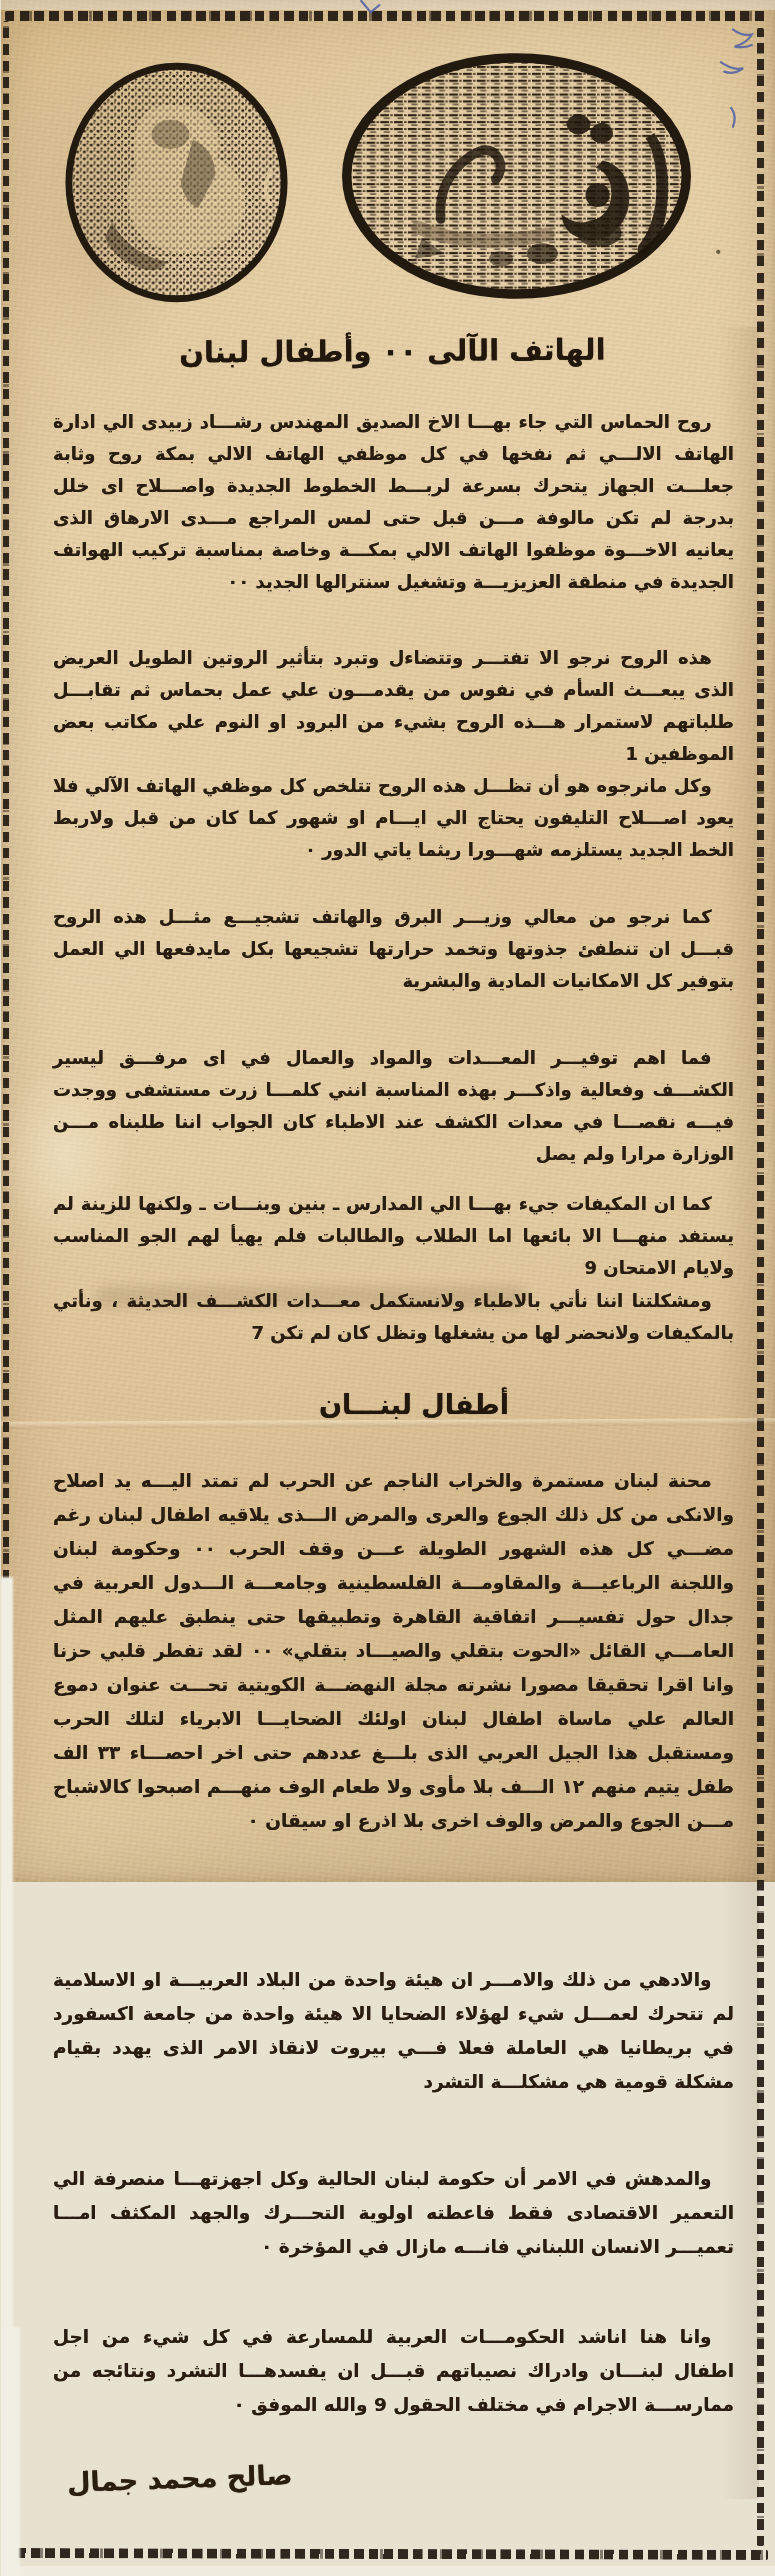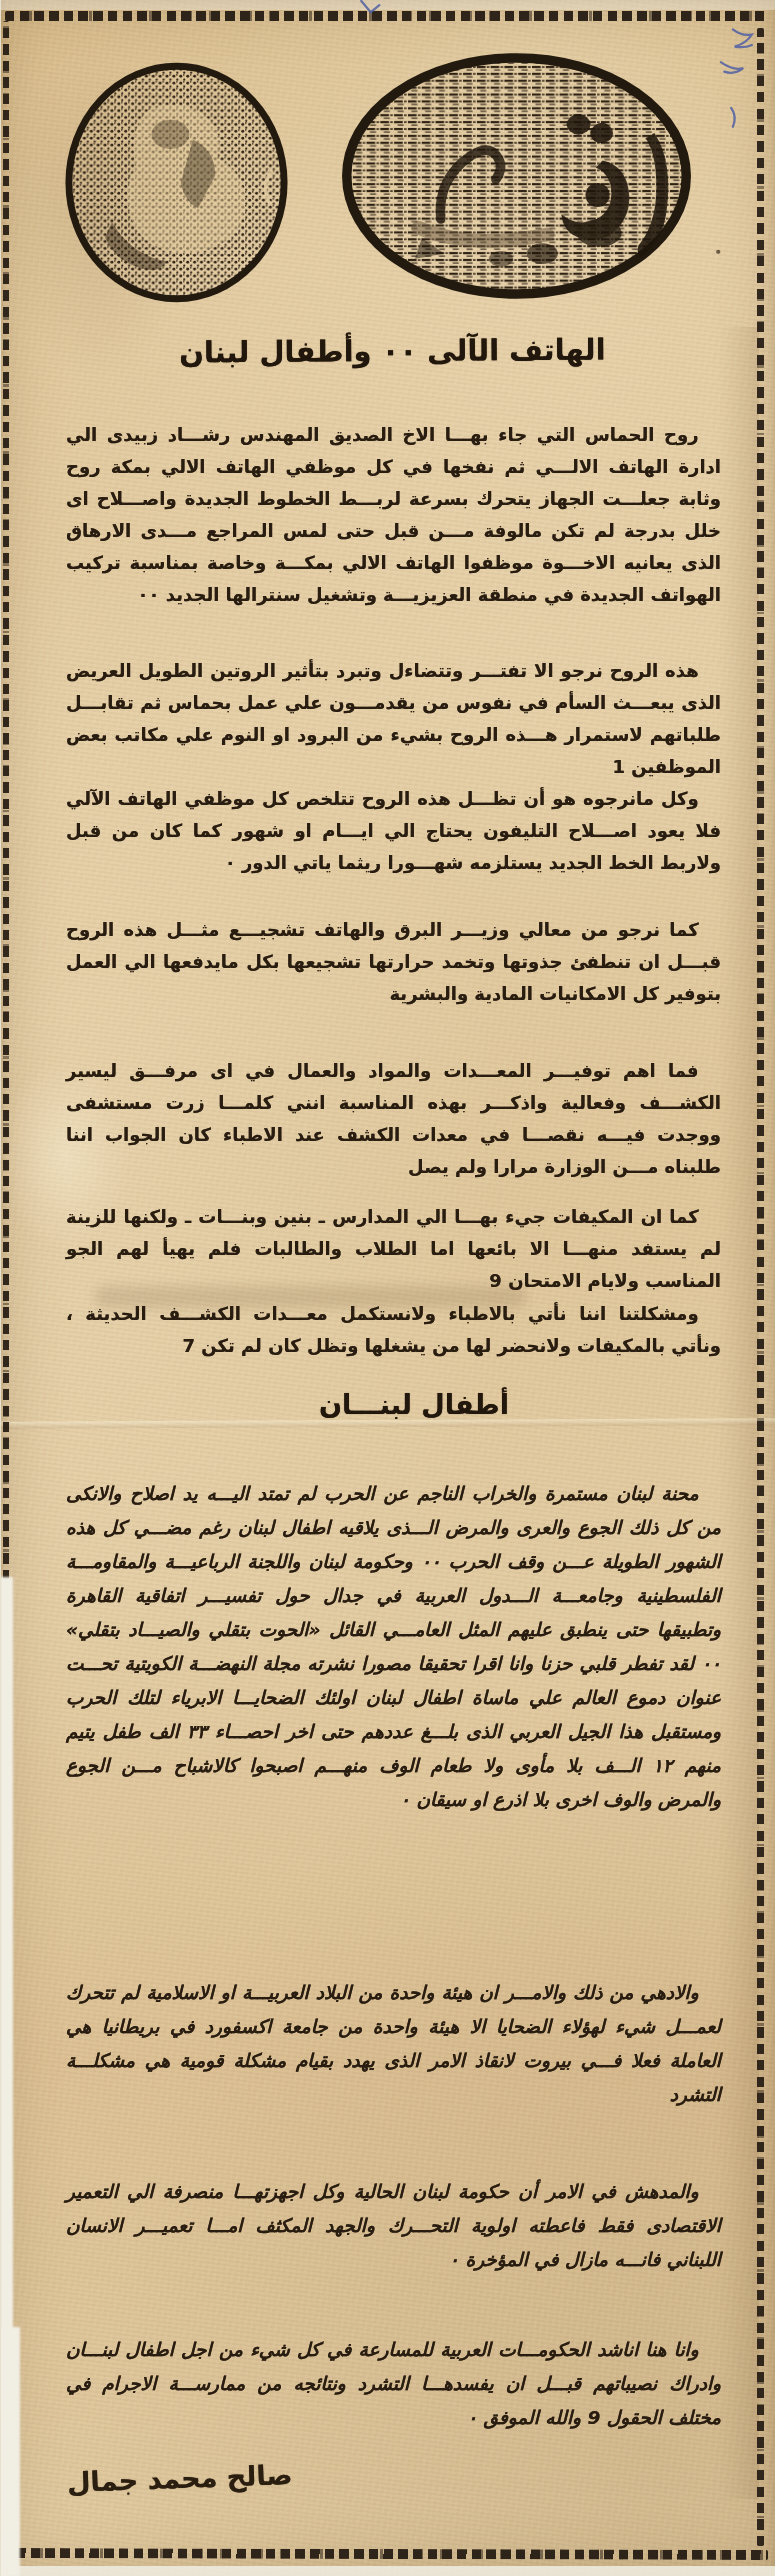--- a/index.html
+++ b/index.html
@@ -1,21 +1,21 @@
 <!DOCTYPE html>
 <html lang="ar" dir="rtl" style="font-size:13.8px"><head>
 <meta charset="utf-8">
 <style>
   html,body{margin:0;padding:0;}
   body{
     width:776px;height:2576px;overflow:hidden;
     background:#e7e1d0;
     font-family:"DejaVu Sans","Liberation Sans",sans-serif;
   }
-  #page{position:relative;width:776px;height:2576px;}
+  #page{position:relative;width:776px;height:1882px;}
   
   .paper{
     position:absolute;inset:0;
     background:
       radial-gradient(140% 60% at 70% 3%, rgba(250,240,215,.30), transparent 55%),
       radial-gradient(90% 40% at 12% 46%, rgba(248,238,210,.25), transparent 60%),
       radial-gradient(120% 50% at 85% 95%, rgba(130,95,50,.14), transparent 60%),
       linear-gradient(180deg,#d6b987 0%,#e0c69a 10%,#e4cda4 28%,#dfc69b 46%,#e2cba2 62%,#dcc094 80%,#dfc89e 100%);
     box-shadow:inset 0 0 60px rgba(115,85,45,.30), inset 0 0 10.3px rgba(115,85,45,.25);
   }
@@ -36,27 +36,27 @@
       repeating-linear-gradient(90deg, transparent 0 4.3px, rgba(33,24,16,.55) 4.3px 6.9px, transparent 6.9px 20px);
   }
   .dash-v{
     position:absolute;width:6.9px;opacity:.9;border-radius:1.7px;
     background:
       repeating-linear-gradient(0deg,#211810 0 10.3px, transparent 10.3px 16.4px),
       repeating-linear-gradient(0deg, transparent 0 5.2px, rgba(33,24,16,.5) 5.2px 7.8px, transparent 7.8px 22.4px);
   }
   
   .txt{
-    position:absolute;left:50px;right:39px;margin:16px;
+    position:absolute;left:50px;right:39px;margin:3px;
     direction:rtl;text-align:justify;text-indent:22.4px;
     font-weight:700;color:#281d10;
     text-shadow:0 0 0.5px rgba(45,30,12,.75);
   }
   .sec1{font-size:18px;line-height:32px;}
-  .sec2{font-size:18.5px;line-height:34px;font-style:italic;}
+  .sec2{font-size:18.5px;line-height:34px;}
   .headline{
     position:absolute;left:0;right:0;margin:0;
     text-align:center;font-weight:700;color:#21170c;
     text-shadow:0 0 0.7px rgba(40,25,10,.9);
   }
   #headline1{top:334px;font-size:29px;transform:translateX(4.3px) rotate(-.4deg);letter-spacing:0.4px;}
   #heading2{top:1389px;font-size:27px;transform:translateX(26px);}
   #signature{
     position:absolute;left:67px;top:2463px;margin:0;
     font-size:27px;font-weight:700;color:#2a1e11;

